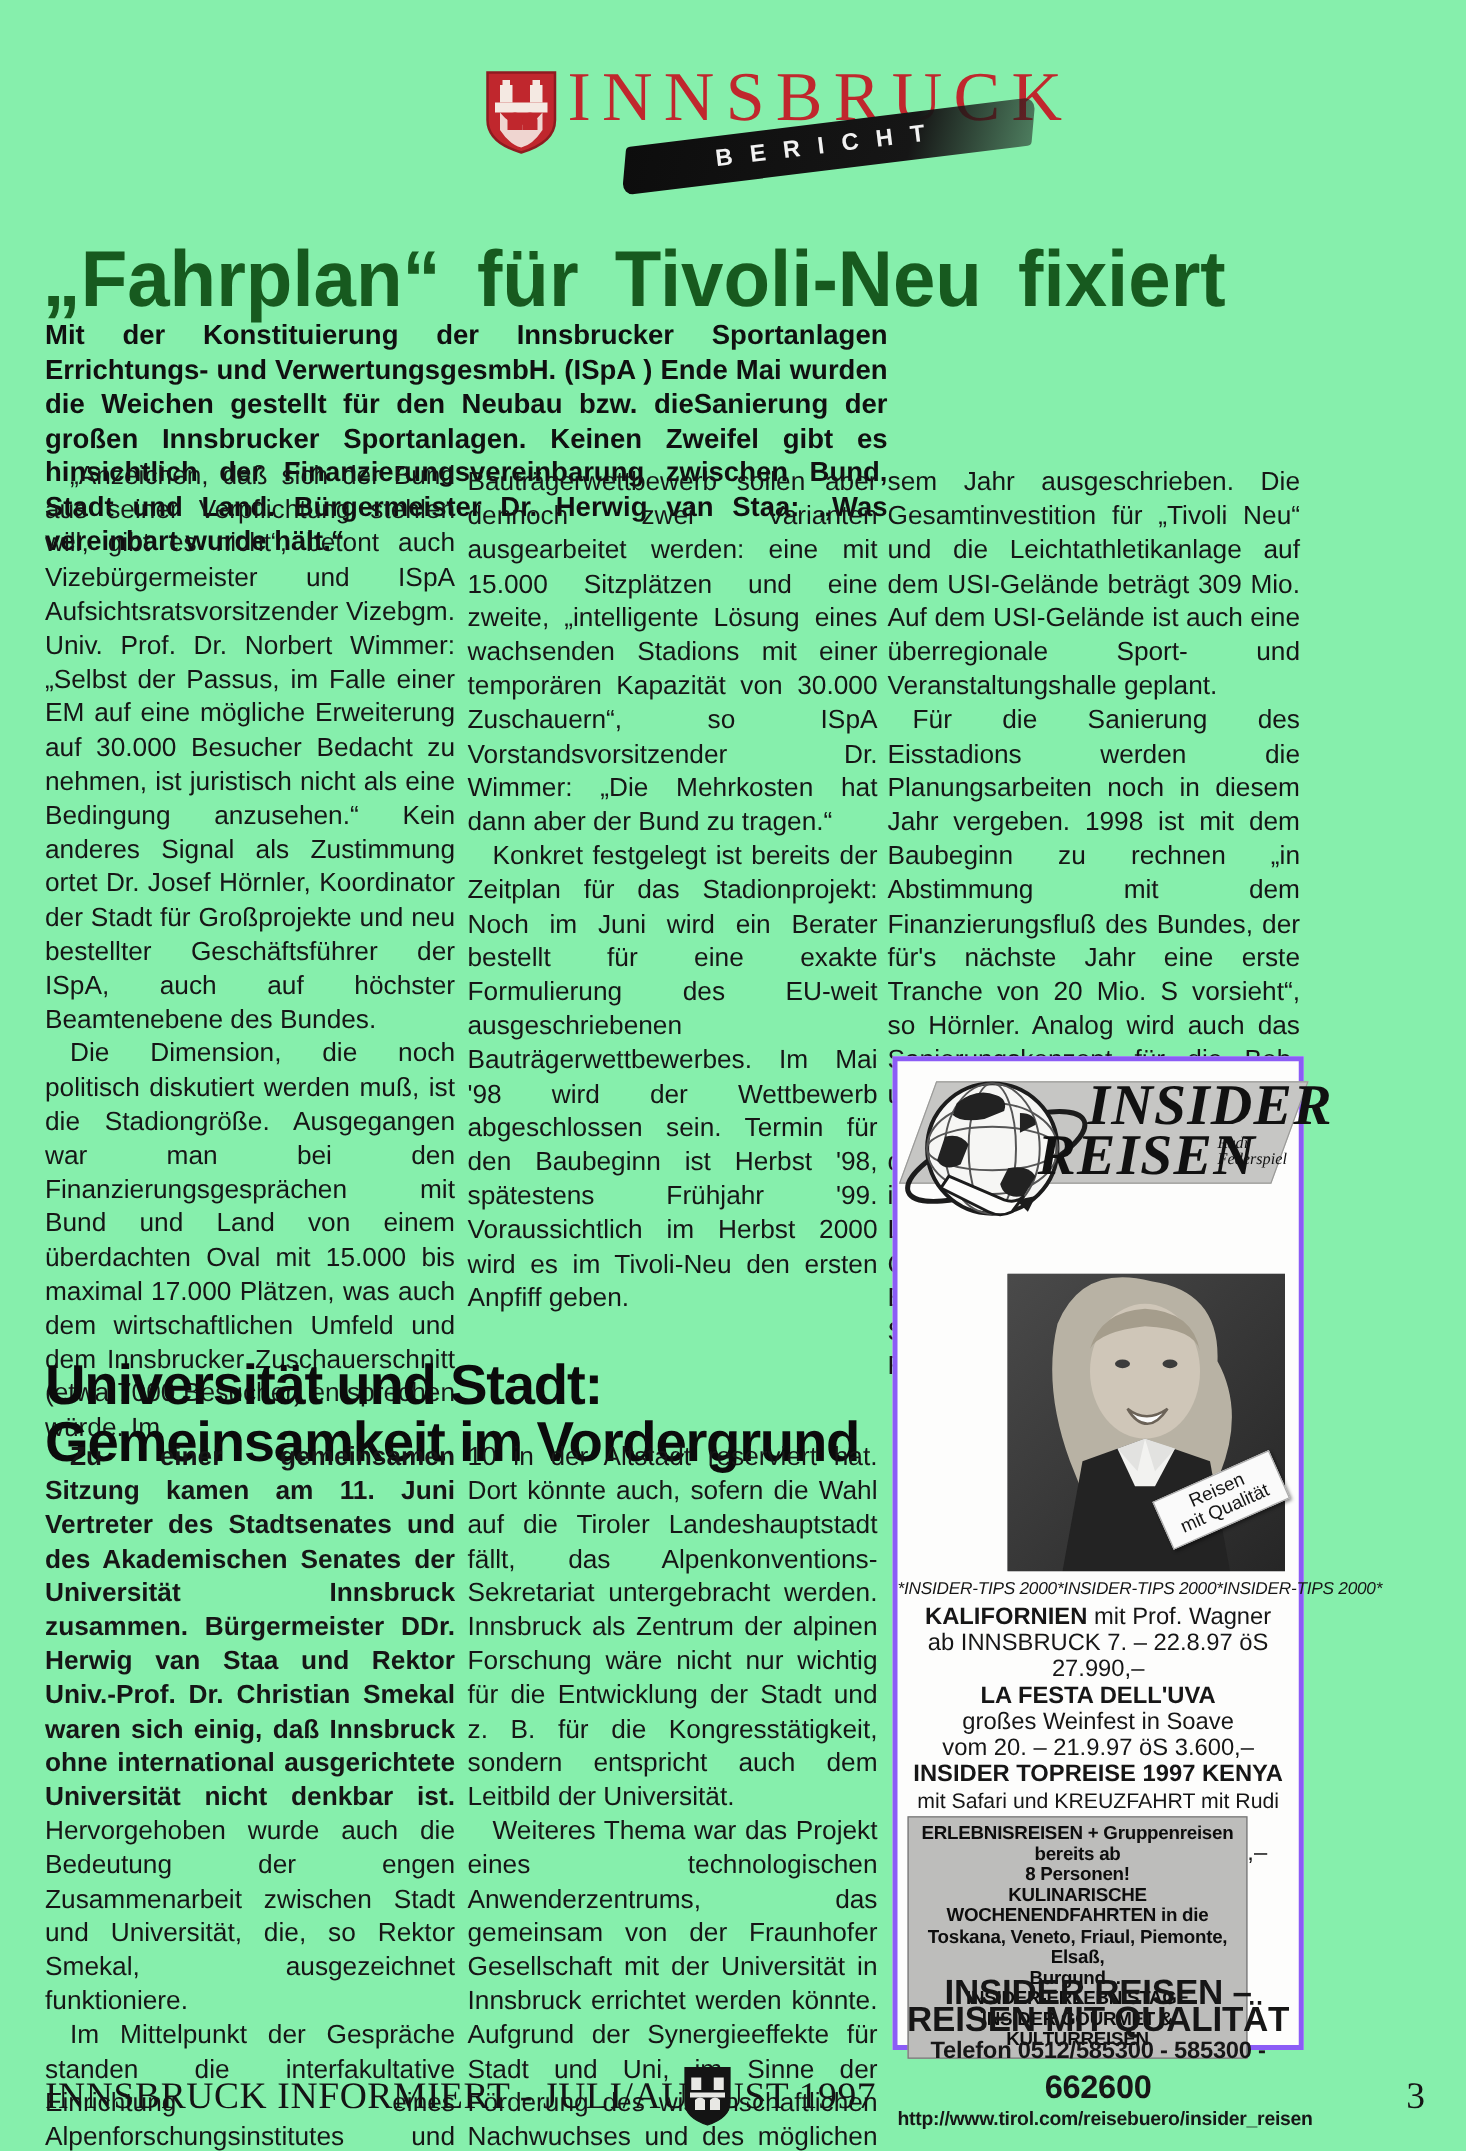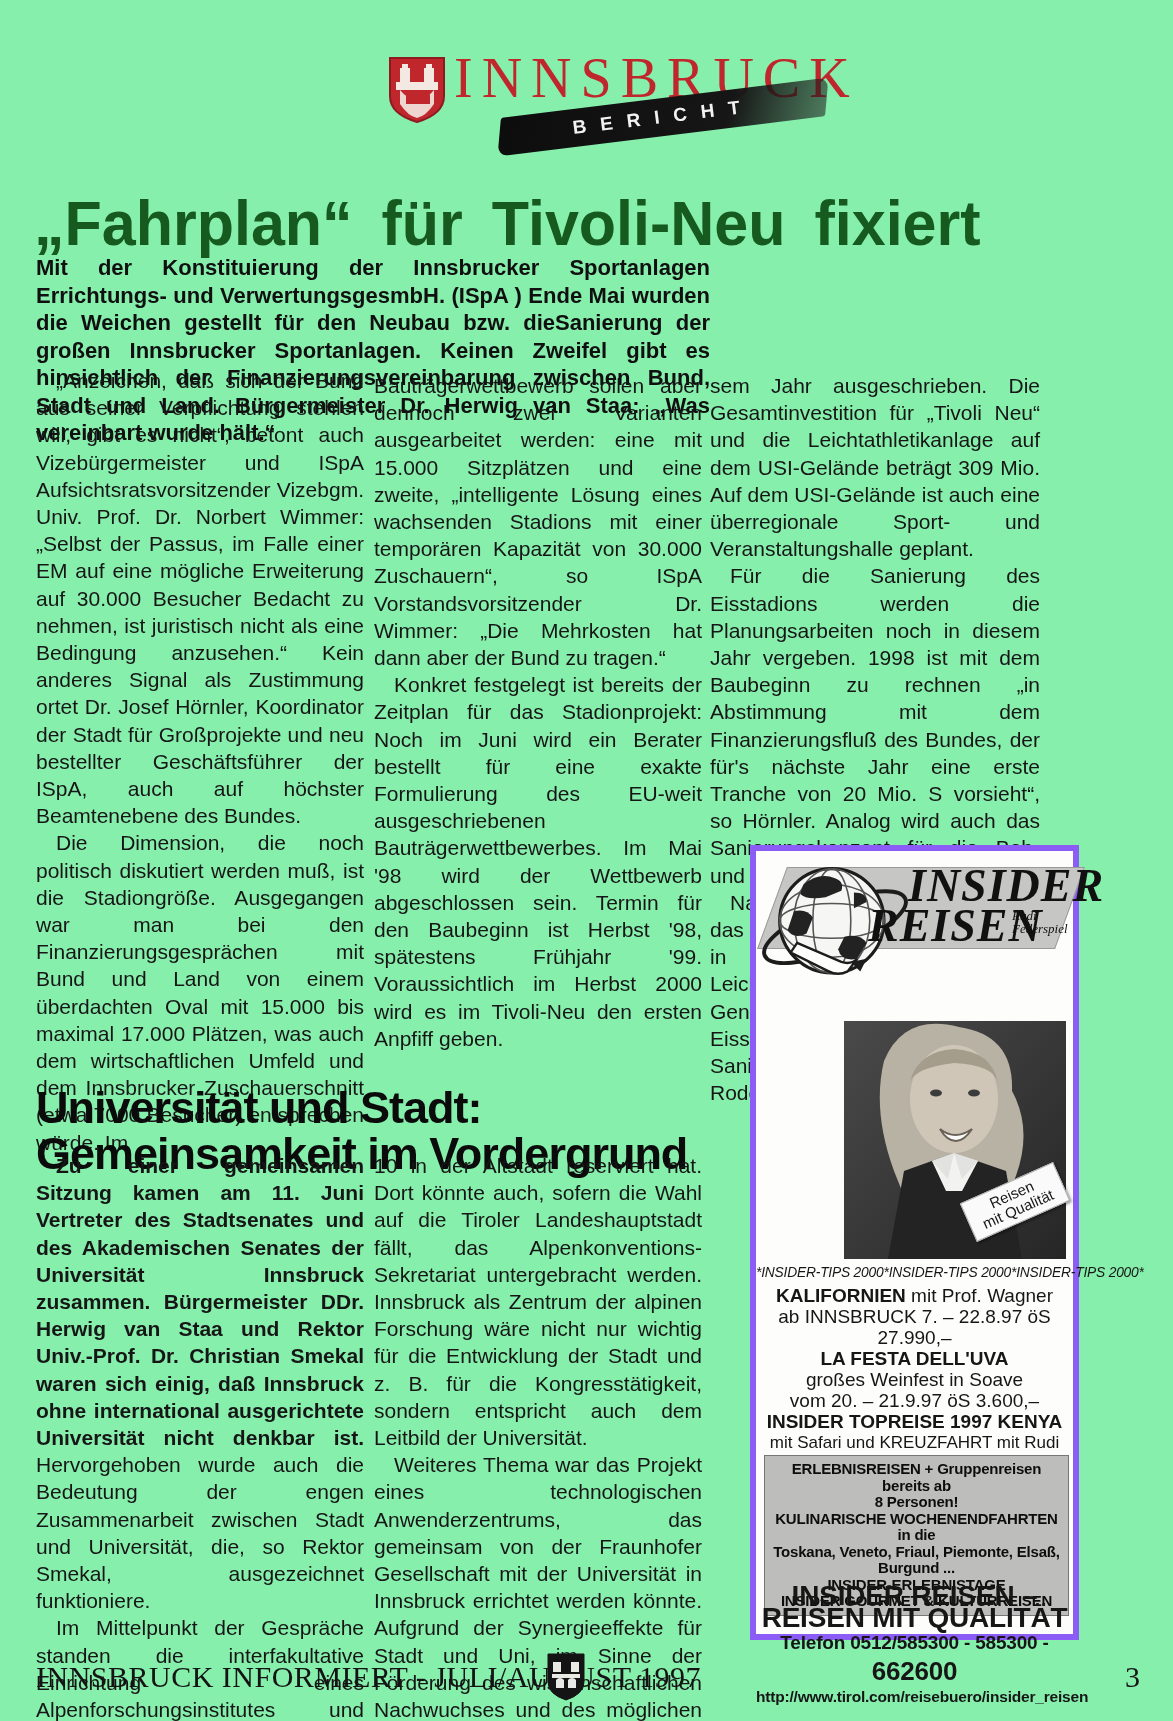--- a/index.html
+++ b/index.html
@@ -48,22 +48,22 @@
   
   .a2-headline{
     position:absolute;left:36px;top:1048px;width:666px;text-align:left;
     font-size:45px;font-weight:800;letter-spacing:-1px;line-height:46px;color:#0b0b0b;
   }
   .a2c1{left:36px;top:1152px;width:328px;}
   .a2c2{left:374px;top:1152px;width:328px;}
   .a2-lead-bold{font-weight:bold;}
   
   .ad{
-    position:absolute;left:750px;top:845px;width:329px;height:795px;
-    border:6px solid #8b5cf6;background:#fdfdfc;box-sizing:border-box;
+    position:absolute;left:714px;top:845px;width:329px;height:795px;
+    border:4px solid #8b5cf6;background:#fdfdfc;box-sizing:border-box;
   }
   .ad-band{
     position:absolute;left:16px;top:16px;width:296px;height:80px;
     background:#c6c6c4;transform:skewX(-20deg);border:1px solid #9a9a98;
   }
   .ad-globe{position:absolute;left:0px;top:-6px;width:158px;height:158px;}
   .ad-brand1{
     position:absolute;left:152px;top:8px;font-family:"Liberation Serif",serif;
     font-style:italic;font-size:46px;font-weight:bold;letter-spacing:1px;color:#111;
   }
@@ -84,21 +84,21 @@
     box-shadow:1px 2px 3px rgba(0,0,0,.45);
   }
   .ad-tips{
     position:absolute;left:0;top:414px;width:100%;text-align:center;
     font-size:13.8px;font-weight:normal;font-style:italic;letter-spacing:-0.2px;white-space:nowrap;
   }
   .ad-offers{position:absolute;left:0;top:434px;width:100%;text-align:center;font-size:19px;line-height:21px;}
   .ad-offers .b{font-weight:bold;}
   .ad-offers .sm{font-size:17px;}
   .ad-box{
-    position:absolute;left:8px;top:604px;width:305px;background:#bdbdbb;border:1px solid #777;
+    position:absolute;left:8px;top:604px;width:272px;background:#bdbdbb;border:1px solid #777;
     padding:5px 2px;text-align:center;font-weight:bold;font-size:15px;line-height:16.5px;
     letter-spacing:-0.2px;box-sizing:border-box;color:#0d0d0d;
   }
   .ad-bottom{position:absolute;left:0;top:734px;width:100%;text-align:center;font-weight:bold;}
   .ad-bottom .l1{font-size:28px;line-height:22px;letter-spacing:-0.2px;}
   .ad-bottom .l2{font-size:19px;line-height:28px;letter-spacing:-0.2px;}
   .ad-bottom .l2 .big{font-size:26px;}
   .ad-bottom .l3{font-size:15.5px;line-height:17px;letter-spacing:-0.2px;}
   
   .page-footer{position:absolute;left:36px;top:1652px;width:1104px;height:52px;}

